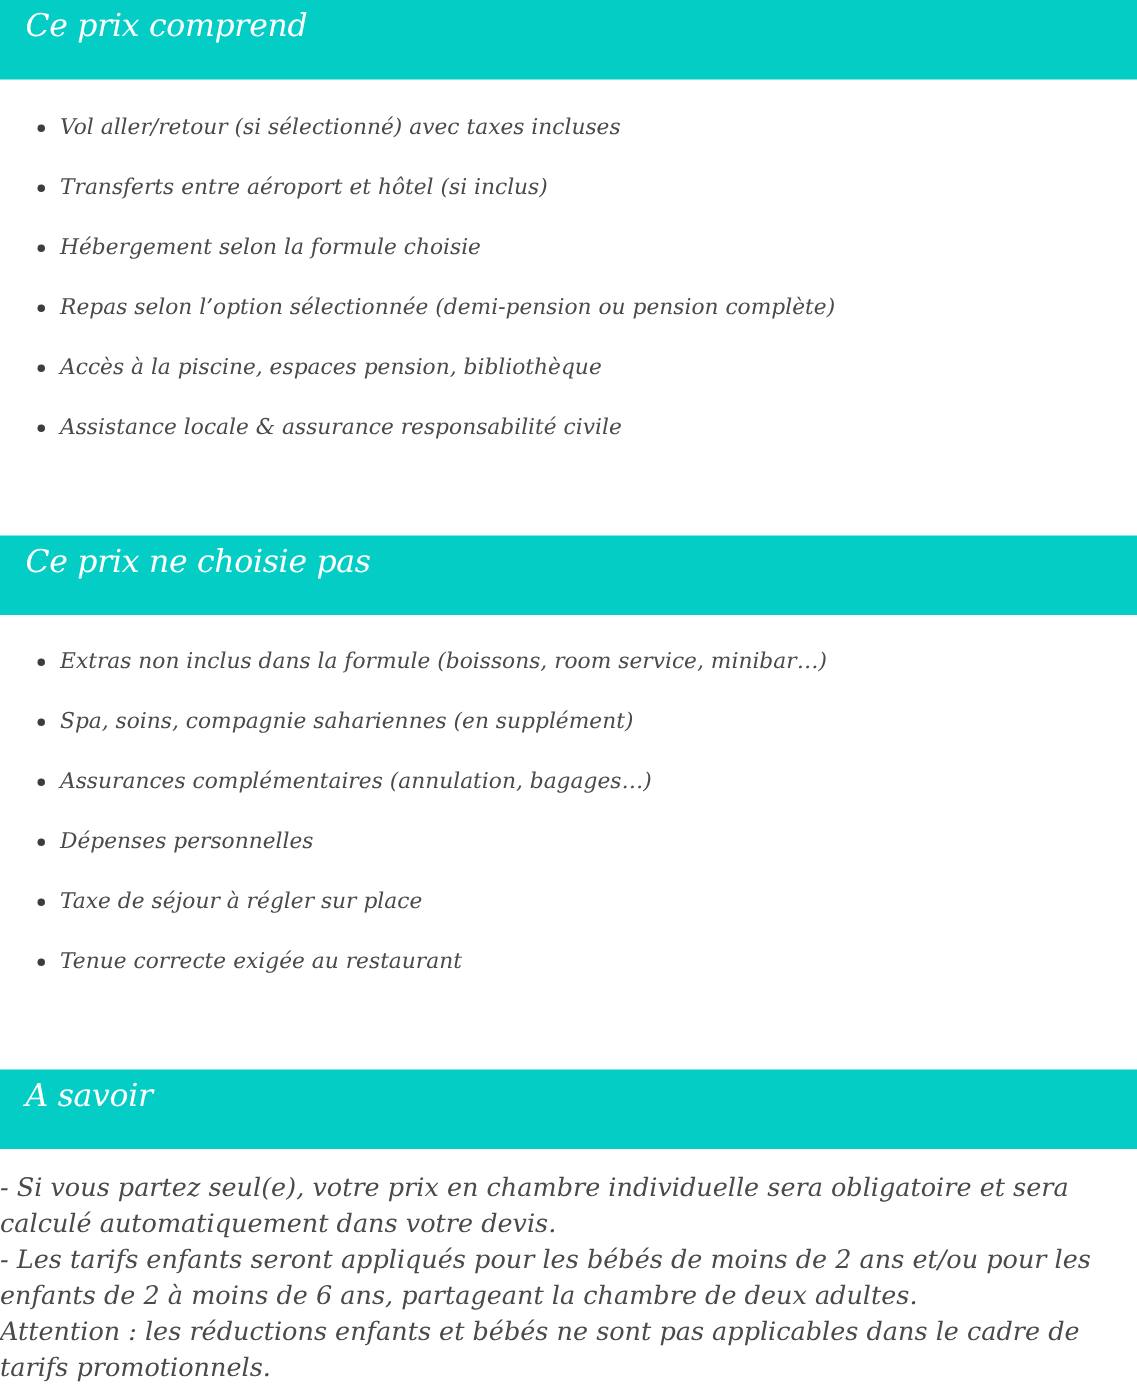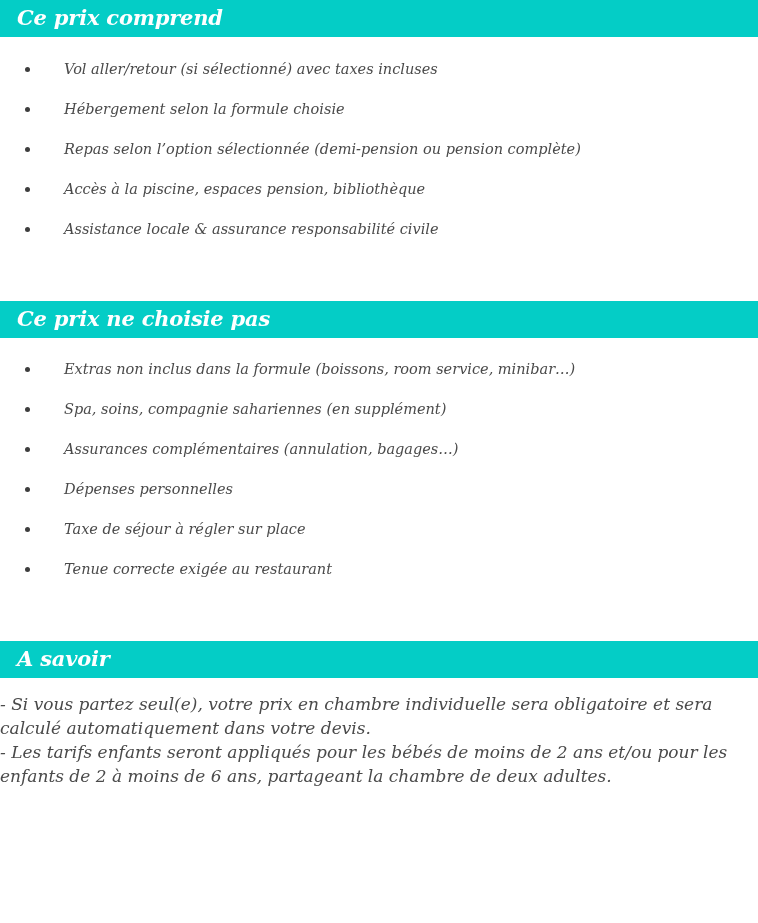--- a/index.html
+++ b/index.html
@@ -21,37 +21,37 @@
   }
 
   
   .section-header {
     width: 100%;
     box-sizing: border-box;
     background: #04cdc6;
     color: #ffffff;
     font-family: "DejaVu Serif", serif;
     font-style: italic;
-    font-weight: bold;
+    font-weight: normal;
     font-size: 21px;
     line-height: 1.0;
     letter-spacing: -0.2px;
-    padding: 7px 0 9px 17px;
+    padding: 7px 0 25px 17px;
     overflow: hidden;
   }
 
   
   .bullet-list {
     list-style: none;
     margin: 0;
     padding: 0;
   }
   .bullet-item {
     position: relative;
-    padding-left: 64px;
+    padding-left: 40px;
     margin: 0;
     height: 40px;
     line-height: 40px;
     color: #4a4a4a;
     font-family: "DejaVu Serif", serif;
     font-style: italic;
     font-size: 14.5px;
     white-space: nowrap;
   }
   .bullet-item::before {
@@ -89,20 +89,21 @@
 <body>
 
 <div class="page">
 
   <div class="section-header">Ce prix comprend</div>
 
   <div class="list-top-pad-1"></div>
 
   <ul class="bullet-list">
     <li class="bullet-item">Vol aller/retour (si sélectionné) avec taxes incluses</li>
+    <li class="bullet-item">Transferts entre aéroport et hôtel (si inclus)</li>
     <li class="bullet-item">Hébergement selon la formule choisie</li>
     <li class="bullet-item">Repas selon l’option sélectionnée (demi-pension ou pension complète)</li>
     <li class="bullet-item">Accès à la piscine, espaces pension, bibliothèque</li>
     <li class="bullet-item">Assistance locale &amp; assurance responsabilité civile</li>
   </ul>
 
   <div class="spacer-after-list-1"></div>
 
   <div class="section-header">Ce prix ne choisie pas</div>
 
@@ -117,15 +118,16 @@
     <li class="bullet-item">Tenue correcte exigée au restaurant</li>
   </ul>
 
   <div class="spacer-after-list-2"></div>
 
   <div class="section-header">A savoir</div>
 
   <div class="notes">
     <p class="note-line">- Si vous partez seul(e), votre prix en chambre individuelle sera obligatoire et sera calculé automatiquement dans votre devis.</p>
     <p class="note-line">- Les tarifs enfants seront appliqués pour les bébés de moins de 2 ans et/ou pour les enfants de 2 à moins de 6 ans, partageant la chambre de deux adultes.</p>
+    <p class="note-line">Attention : les réductions enfants et bébés ne sont pas applicables dans le cadre de tarifs promotionnels.</p>
   </div>
 
 </div>
 
 </body></html>

